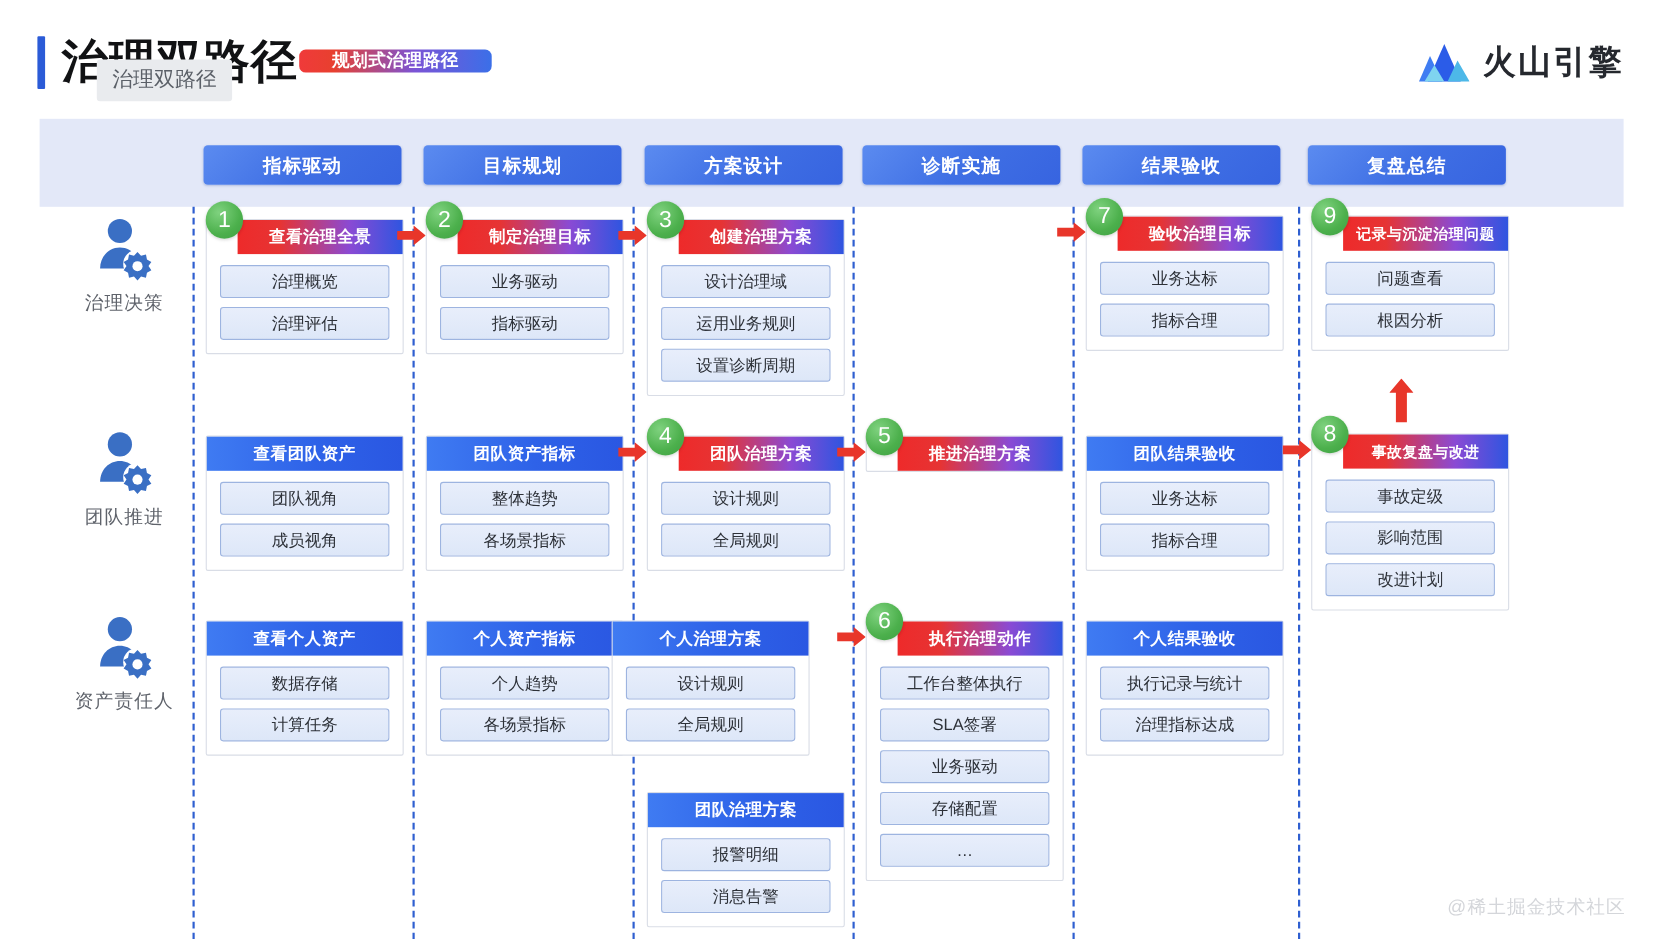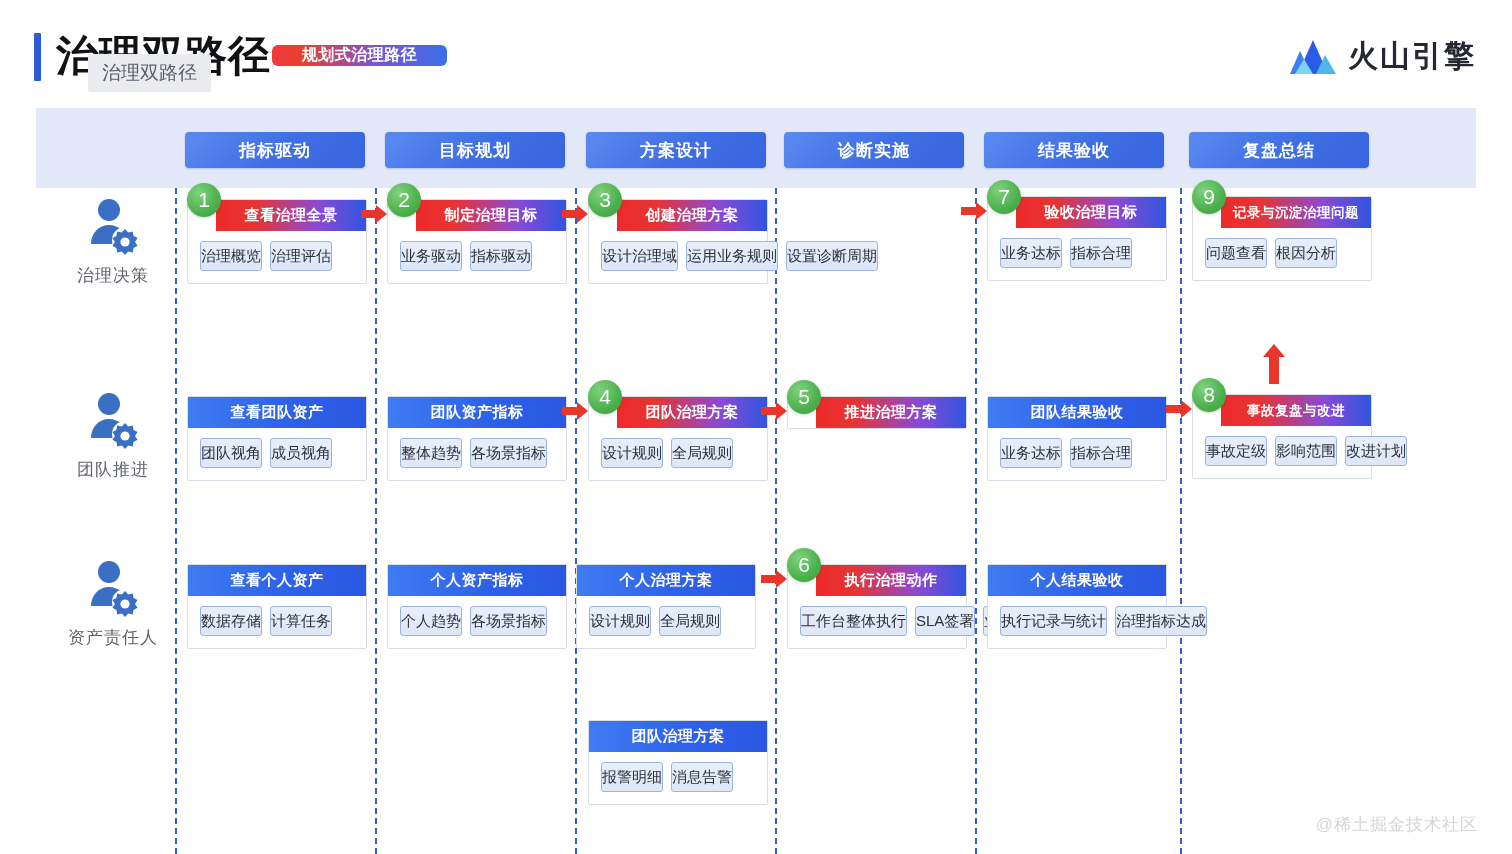--- a/index.html
+++ b/index.html
@@ -77,21 +77,21 @@
     white-space: nowrap; position: relative;
   }
   .card-head.grad-red {
     background: linear-gradient(90deg, #ee2a2a 0%, #e63434 26%, #8a4ad4 68%, #2f55e0 100%);
     margin-left: 28px;
   }
   .card-head.grad-blue {
     background: linear-gradient(90deg, #3f7bf2 0%, #2e62e8 55%, #2a57e2 100%);
   }
   .card-head.small { font-size: 13.5px; }
-  .card-body { padding: 10px 12px 12px; display: flex; flex-direction: row; gap: 8px; }
+  .card-body { padding: 10px 12px 12px; display: flex; flex-direction: column; gap: 8px; }
   .sub-item {
     height: 30px; border: 1px solid #9db4e0; border-radius: 3px;
     background: linear-gradient(180deg, #e8eefb 0%, #dde7f8 100%);
     color: #2d3138; font-size: 15px;
     display: flex; align-items: center; justify-content: center; white-space: nowrap;
   }
 
   
   .step-badge {
     position: absolute; left: -1px; top: -17px;
@@ -285,21 +285,21 @@
   </div>
 
   <div class="card" style="left:387px; top:564px">
     <div class="card-head grad-blue">个人资产指标</div>
     <div class="card-body">
       <div class="sub-item">个人趋势</div>
       <div class="sub-item">各场景指标</div>
     </div>
   </div>
 
-  <div class="card" style="left:576px; top:564px">
+  <div class="card" style="left:556px; top:564px">
     <div class="card-head grad-blue">个人治理方案</div>
     <div class="card-body">
       <div class="sub-item">设计规则</div>
       <div class="sub-item">全局规则</div>
     </div>
   </div>
 
   <div class="card" style="left:588px; top:720px">
     <div class="card-head grad-blue">团队治理方案</div>
     <div class="card-body">

